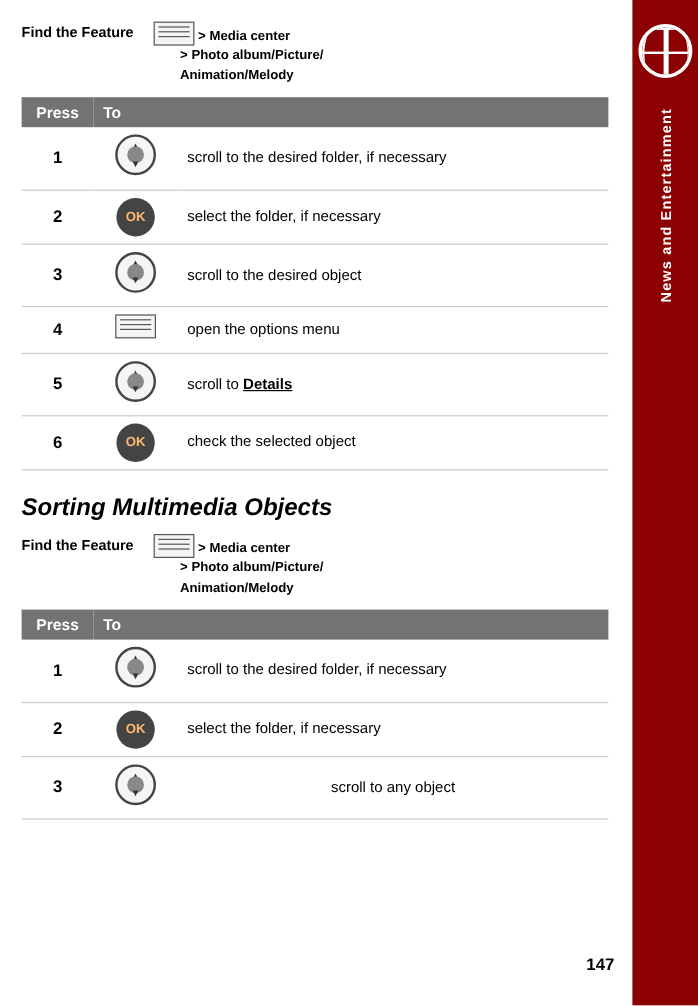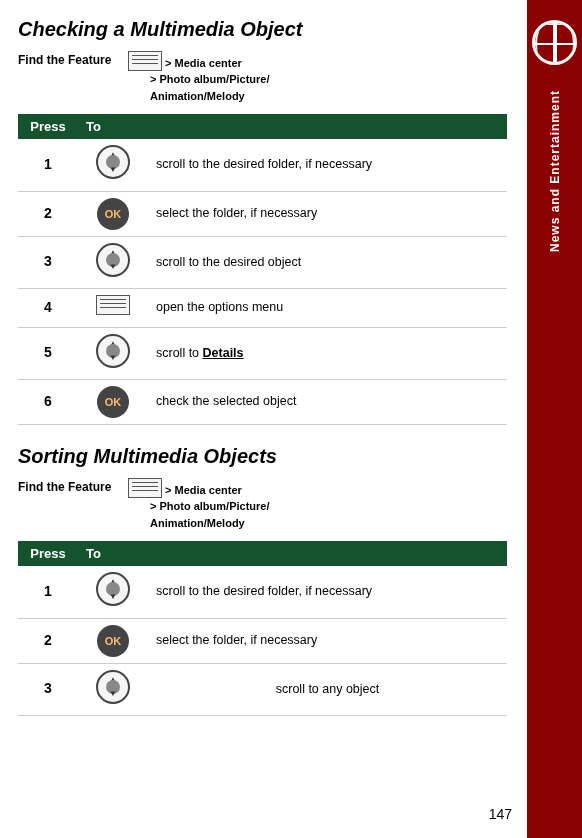--- a/index.html
+++ b/index.html
@@ -65,21 +65,21 @@
     }
 
     
     .instruction-table {
       width: 100%;
       border-collapse: collapse;
       margin-bottom: 20px;
     }
 
     .instruction-table thead tr {
-      background-color: #14532d;
+      background-color: #737373;
       color: #fff;
     }
 
     .instruction-table thead th {
       padding: 5px 8px;
       font-size: 13px;
       font-weight: bold;
       text-align: left;
     }
 
@@ -253,40 +253,39 @@
       writing-mode: vertical-rl;
       transform: rotate(180deg);
       letter-spacing: 1px;
       margin-top: 10px;
       white-space: nowrap;
     }
 
     
     .page-number {
       position: absolute;
-      bottom: 16px;
+      bottom: 27px;
       right: 70px;
-      font-weight: normal;
+      font-weight: bold;
       font-size: 14px;
       margin-top: 44px;
     }
 
     .cell-num {
       font-weight: bold;
       font-size: 14px;
     }
   </style>
 </head>
 <body>
 
 <div class="page-wrapper">
   <div class="main-content">
 
     <div>
-      <div class="section-title">Checking a Multimedia Object</div>
 
       <div class="find-feature-row">
         <div class="find-feature-label">Find the Feature</div>
         <div class="find-feature-path">
           <div class="path-line">
             <span class="menu-btn"></span>&nbsp;
             <span class="path-bold">&gt; Media center</span>
           </div>
           <div class="path-line">
             <span style="padding-left:22px;">

